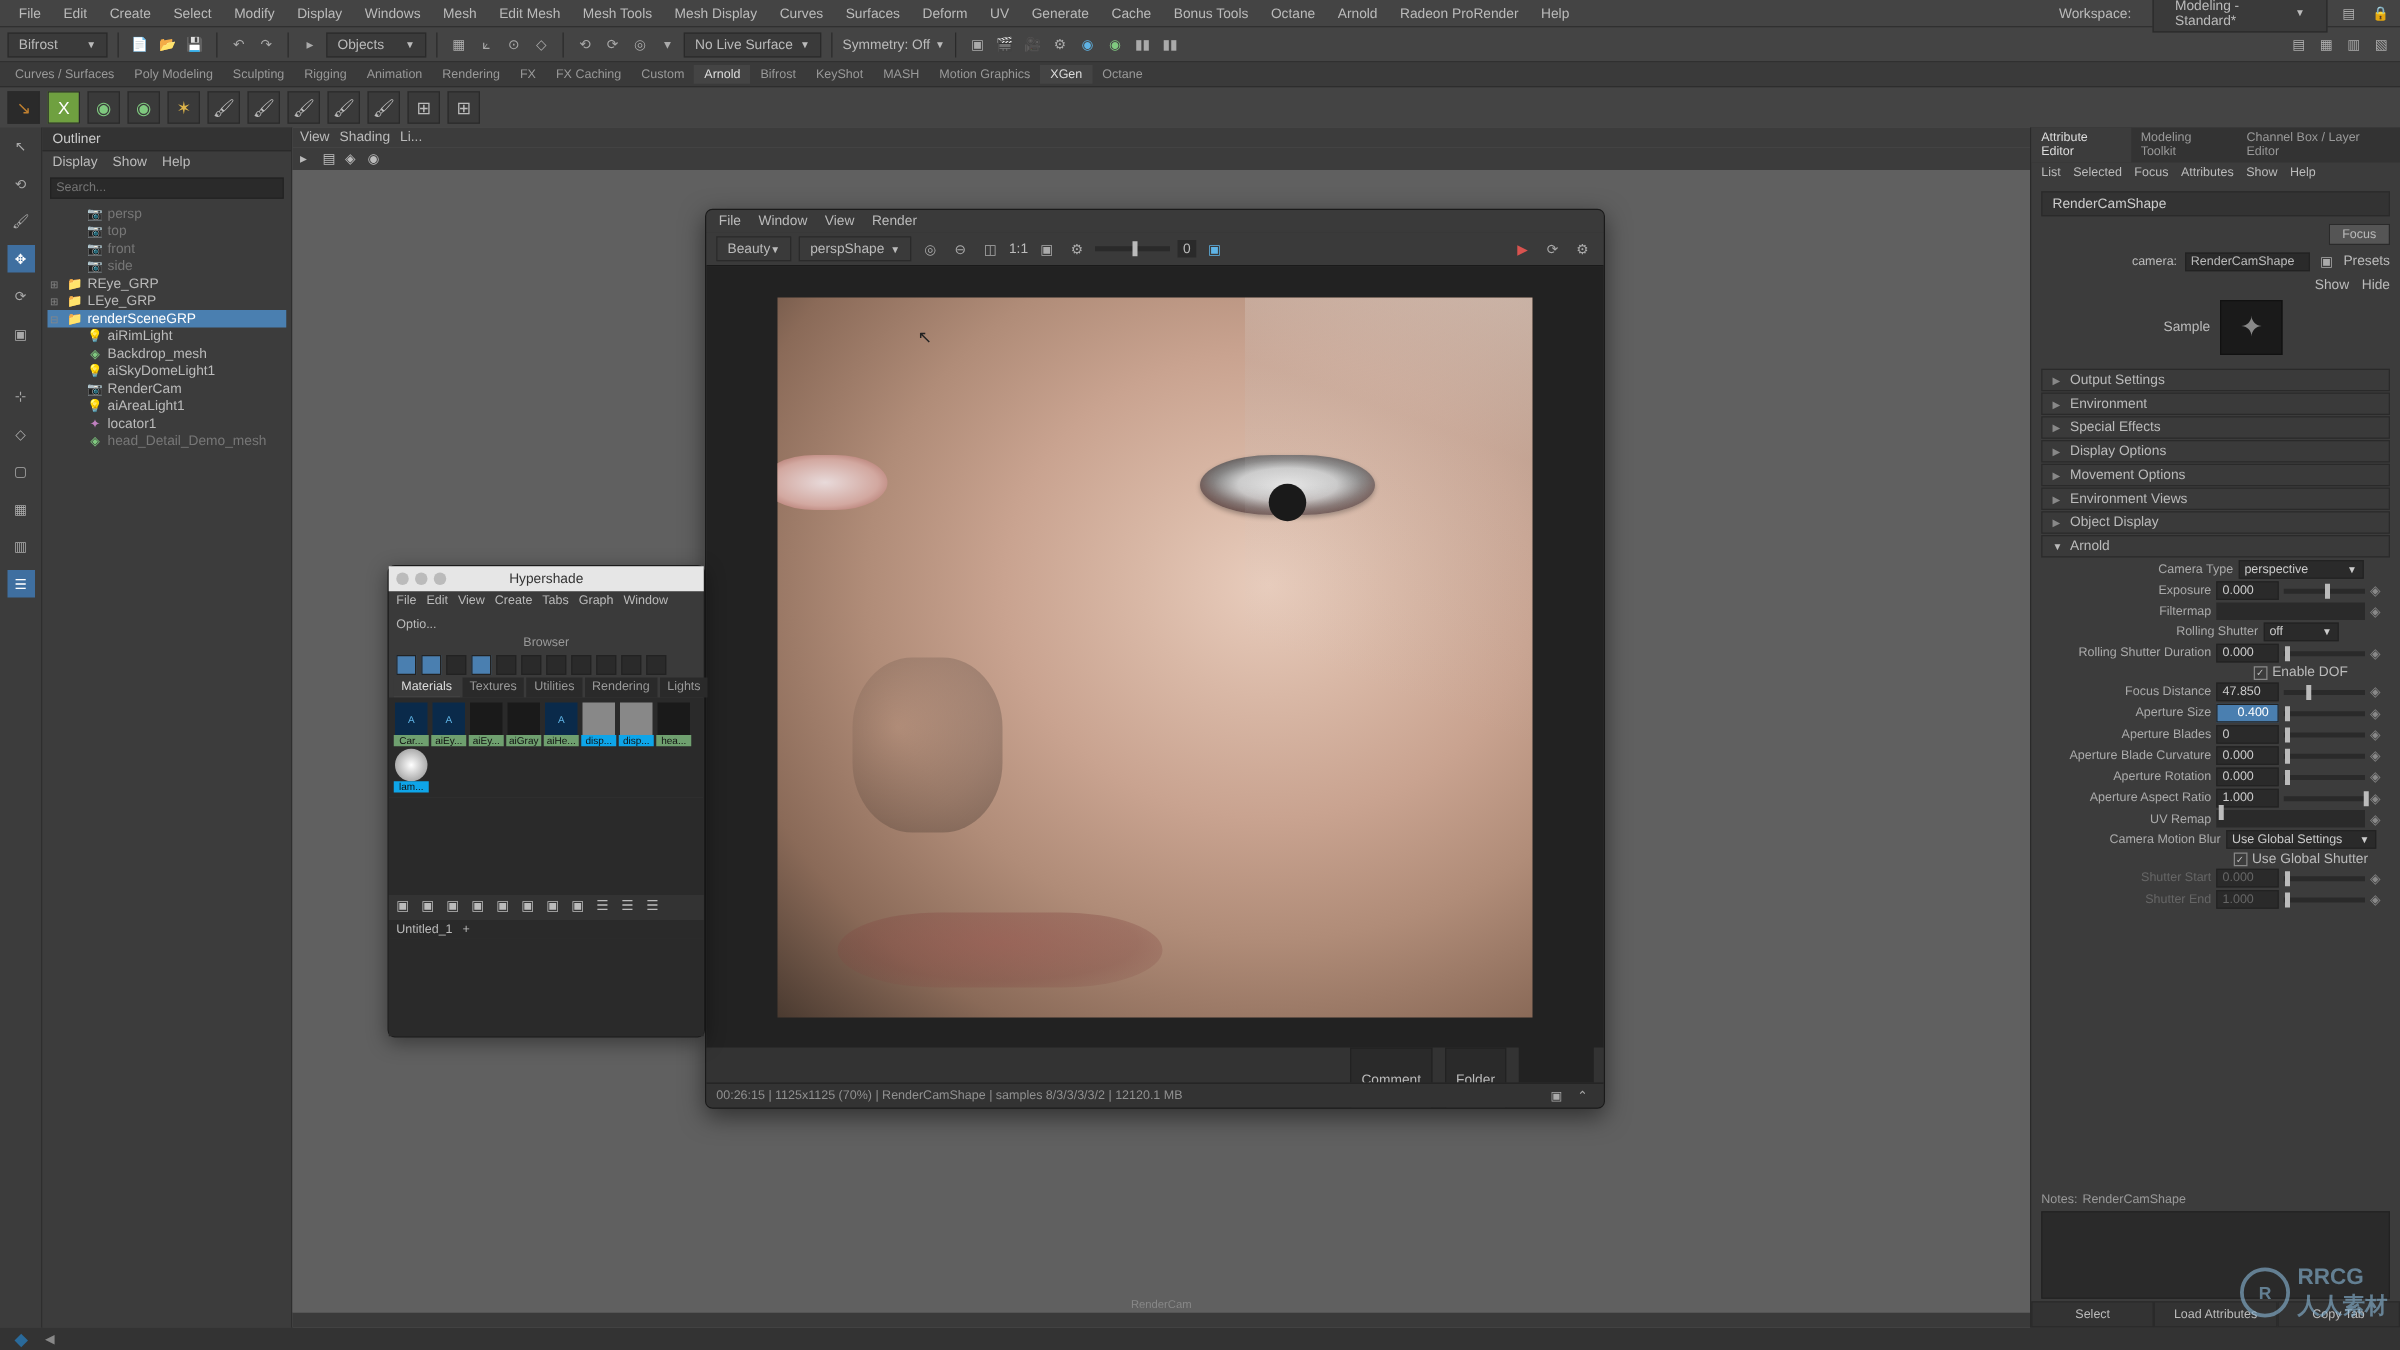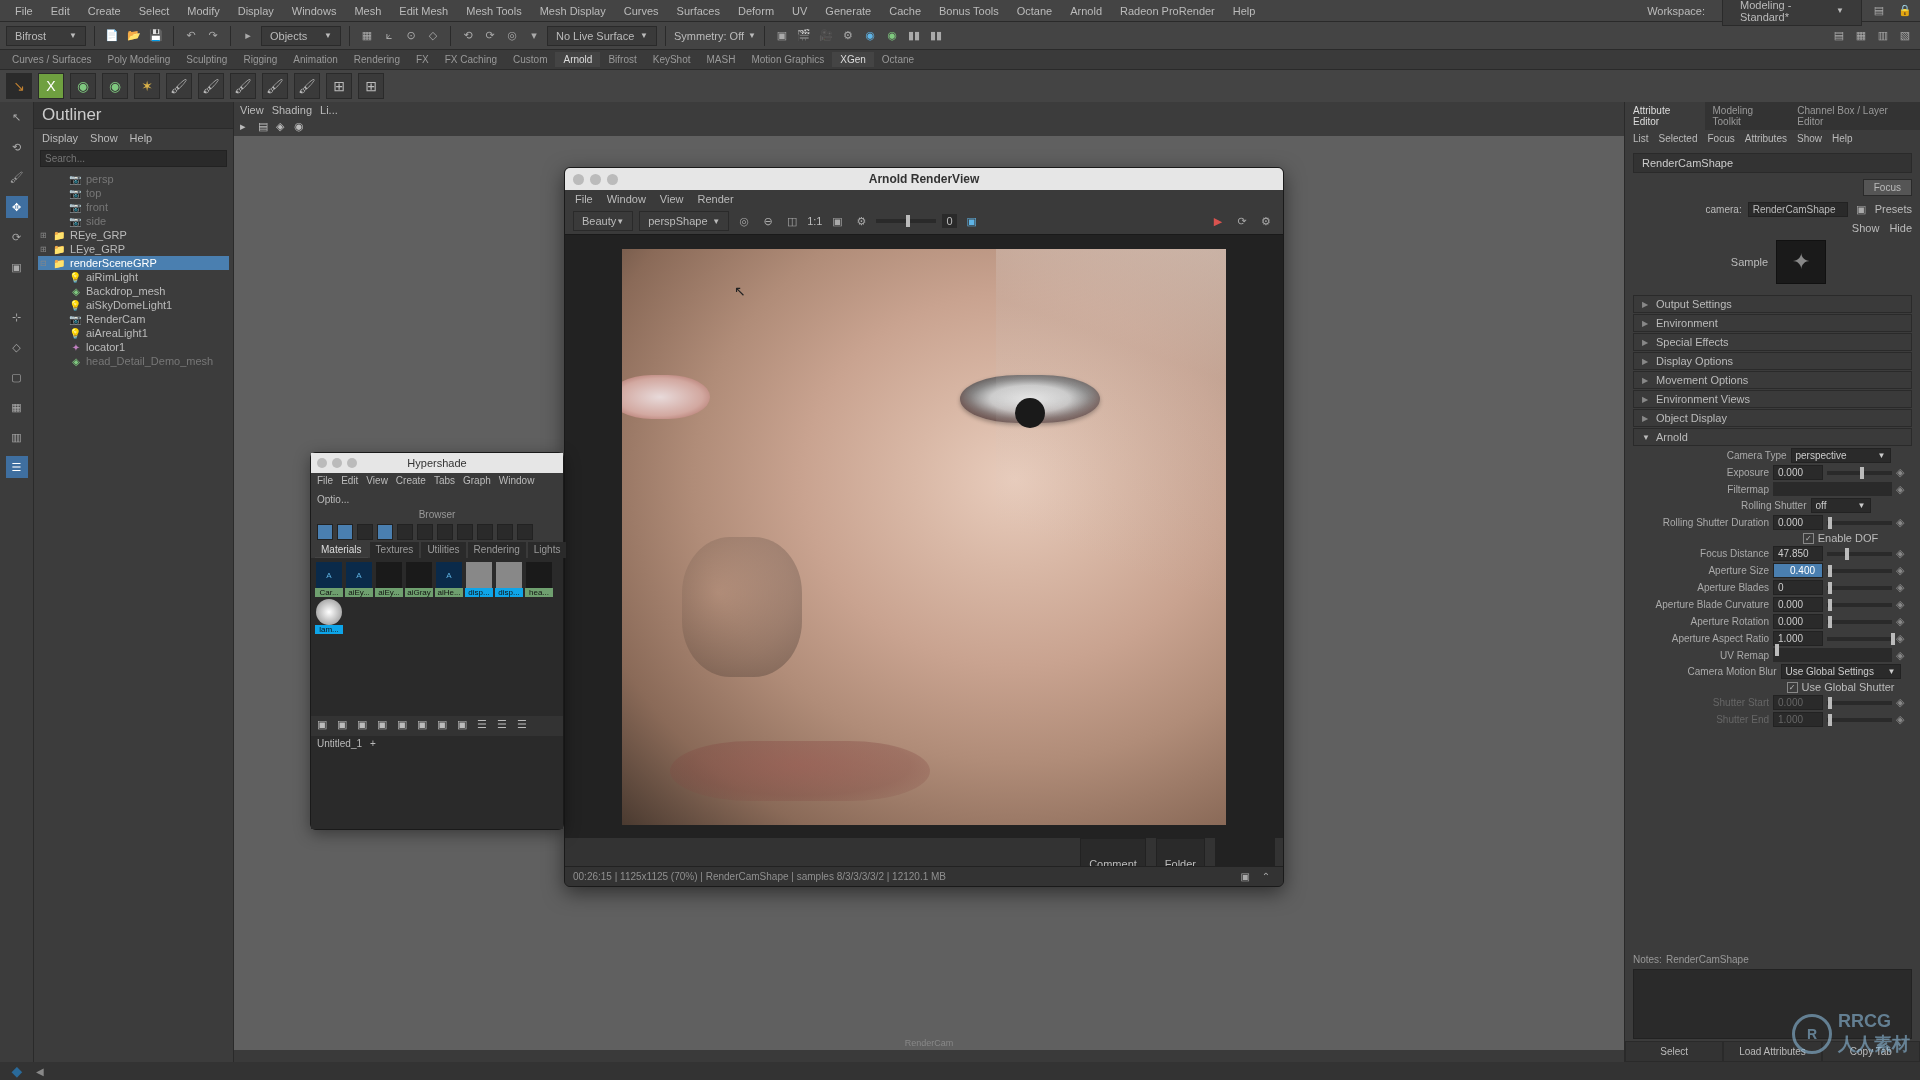--- a/index.html
+++ b/index.html
@@ -18,21 +18,21 @@
 .shelf-tabs { background: #3a3a3a; height: 20px; display: flex; align-items: center; padding: 0 4px; font-size: 10px; border-bottom: 1px solid #2a2a2a; }
 .shelf-tabs span { padding: 2px 8px; color: #999; }
 .shelf-tabs span.active { background: #444444; color: #ddd; }
 .shelf-icons { background: #444444; height: 32px; display: flex; align-items: center; padding: 0 6px; gap: 6px; }
 .shelf-icons .sicon { width: 26px; height: 26px; background: #3a3a3a; border: 1px solid #2a2a2a; display: flex; align-items: center; justify-content: center; font-size: 14px; }
 .main { display: flex; height: calc(1080px - 22px - 28px - 20px - 32px - 18px); }
 .left-strip { width: 34px; background: #3c3c3c; display: flex; flex-direction: column; padding-top: 4px; gap: 8px; align-items: center; border-right: 1px solid #2a2a2a; }
 .left-strip .ls { width: 22px; height: 22px; display: flex; align-items: center; justify-content: center; color: #aaa; }
 .left-strip .ls.sel { background: #3f6fa0; color: #fff; }
 .outliner { width: 200px; background: #3c3c3c; display: flex; flex-direction: column; border-right: 1px solid #2a2a2a; }
-.panel-title { background: #333333; padding: 3px 8px; font-size: 17px; color: #ccc; border-bottom: 1px solid #2a2a2a; }
+.panel-title { background: #333333; padding: 3px 8px; font-size: 11px; color: #ccc; border-bottom: 1px solid #2a2a2a; }
 .panel-menu { display: flex; gap: 12px; padding: 3px 8px; font-size: 11px; }
 .search-row { padding: 3px 6px; }
 .search-row input { width: 100%; background: #2a2a2a; border: 1px solid #222; color: #bbb; padding: 2px 4px; font-size: 10px; }
 .tree { flex: 1; padding: 2px 4px; overflow: hidden; font-size: 11px; }
 .tree-row { display: flex; align-items: center; padding: 1px 2px; gap: 4px; }
 .tree-row.sel { background: #4a7fb0; color: #fff; }
 .tree-row .exp { width: 10px; color: #888; font-size: 8px; }
 .tree-row .ticon { width: 12px; height: 12px; display: inline-flex; align-items: center; justify-content: center; font-size: 10px; }
 .tree-row.cam .ticon { color: #6a9fd4; }
 .tree-row.grp .ticon { color: #b08830; }
@@ -371,28 +371,20 @@
       <span class="vi">▤</span>
       <span class="vi">◈</span>
       <span class="vi">◉</span>
     </div>
     <div class="viewport">
       <div class="render-label">RenderCam</div>
     </div>
     <div class="vp-bottom"></div>
 
     <div class="render-window">
-      <div class="rw-titlebar">
-        <div class="rw-traffic">
-            <span class="dot"></span>
-            <span class="dot"></span>
-            <span class="dot"></span>
-          </div>
-        <span class="rw-title">Arnold RenderView</span>
-      </div>
       <div class="rw-menu">
         <span>File</span>
         <span>Window</span>
         <span>View</span>
         <span>Render</span>
       </div>
       <div class="rw-toolbar">
         <div class="dropdown dd">
             <span>Beauty</span>
             <span class="caret">▼</span>

